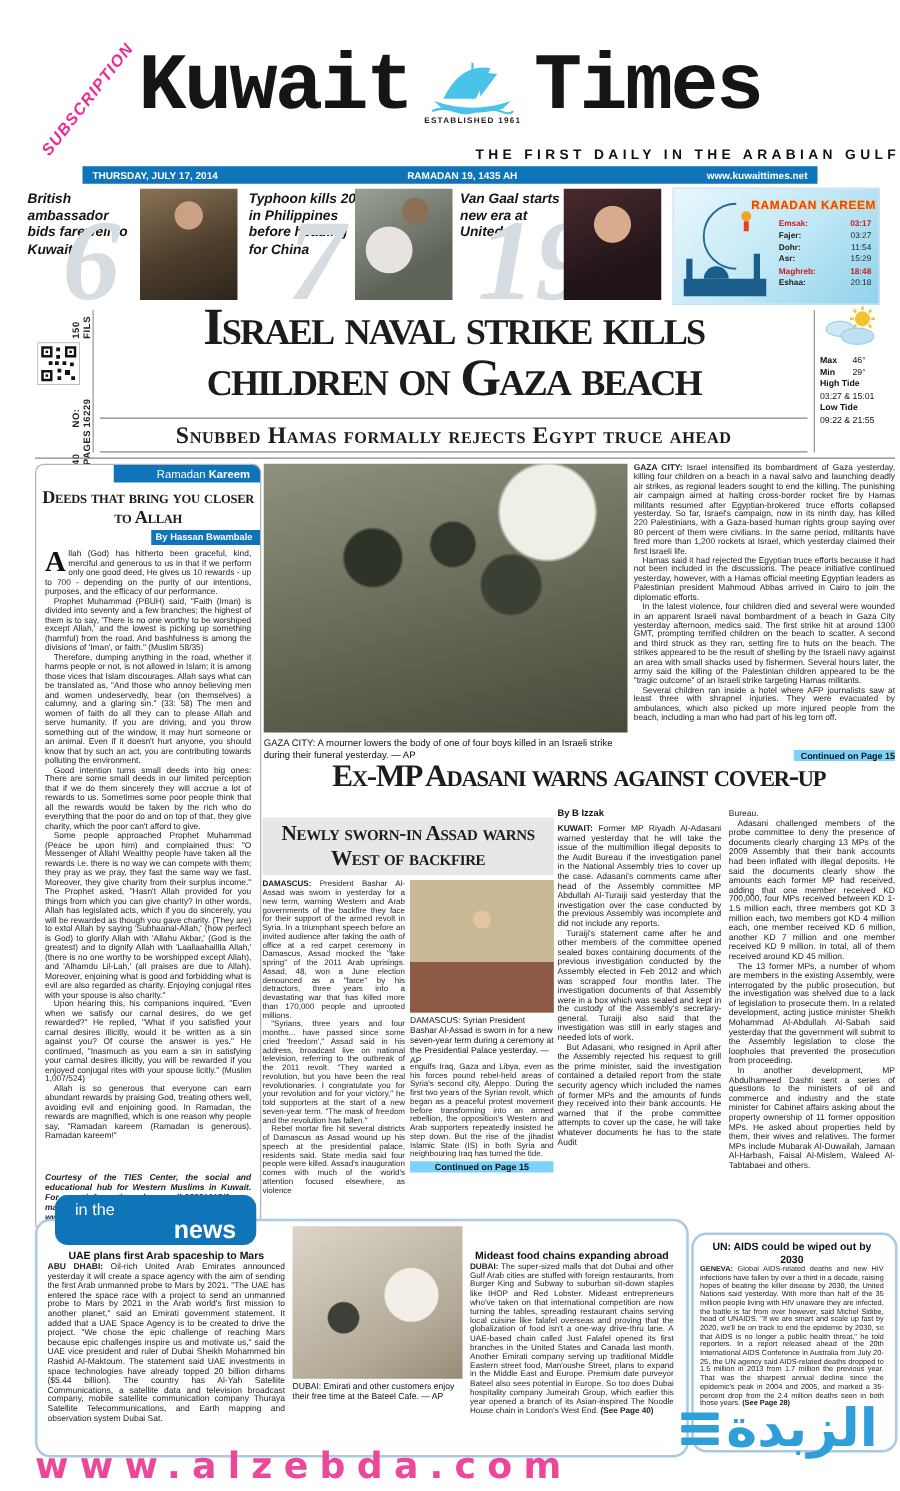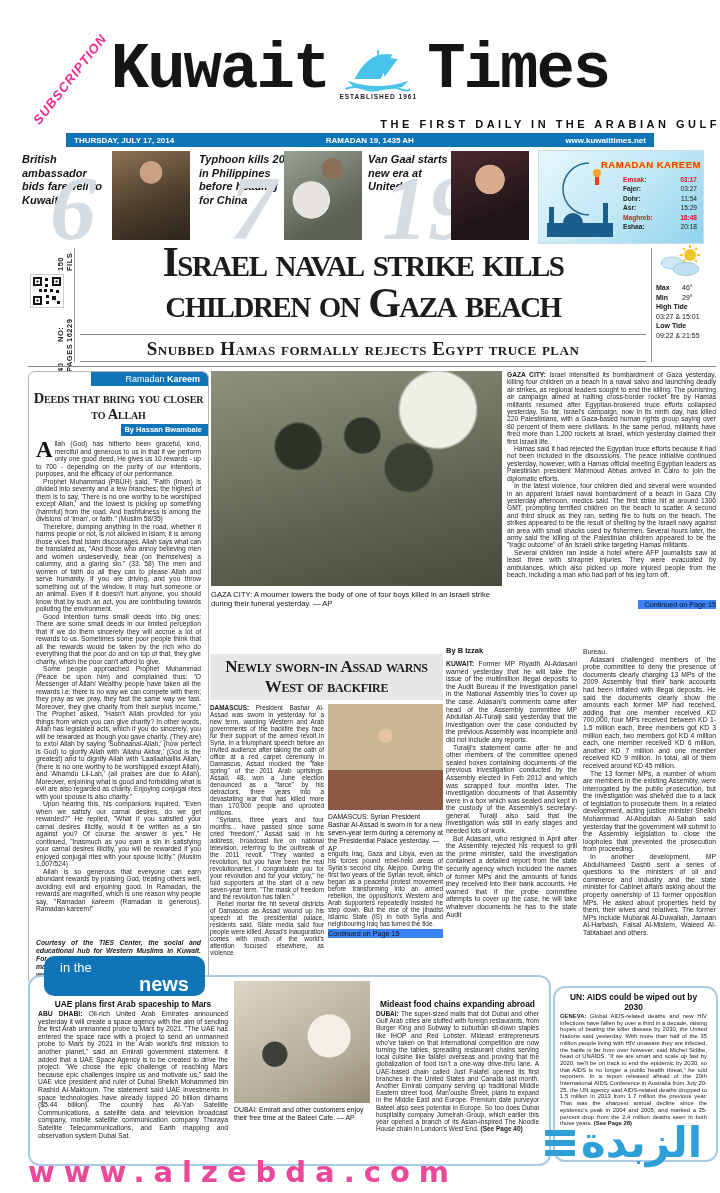--- a/index.html
+++ b/index.html
@@ -45,21 +45,21 @@
   .wrow{font-size:7px;line-height:9.6px;color:#111}
   .wrow b{display:inline-block;min-width:26px}
 
   
   .bt{font-size:6.7px;line-height:7.5px;color:#222;text-align:justify}
   .bt p{margin:0;text-indent:7px}
   .bt p.ni{text-indent:0}
   .lead-in{font-weight:bold}
   .dropcap{float:left;font-family:"Liberation Serif",serif;font-weight:bold;font-size:23px;line-height:20px;
            padding-right:2px;color:#111}
-  .continued{font-weight:normal;font-size:7.2px;color:#111;text-align:left;background:#3b82f6}
+  .continued{font-weight:bold;font-size:7.2px;color:#111;text-align:center;background:#7dd3fc}
   .photocap{font-weight:normal;font-size:7.6px;line-height:9px;color:#111;text-align:left}
 
   
   .deedsbox{border:1px solid #b3b3b3;border-radius:7px}
   .kicker{background:#1074b8;color:#fff;font-size:9px;height:14px;line-height:14px;text-align:right;padding-right:8px;
           border-top-right-radius:6px}
   .bylinebar{background:#1074b8;color:#fff;font-size:7.5px;font-weight:bold;height:12px;line-height:12px;
              text-align:right;padding-right:6px}
   .deeds-head{font-family:"Liberation Serif",serif;font-variant:small-caps;font-weight:bold;
               font-size:14.5px;line-height:16px;letter-spacing:-.2px;color:#1c1c1e;text-align:center}
@@ -194,21 +194,21 @@
   </svg>
   <div class="abs vtext" style="left:56px;top:312px;height:30px">NO: 16229</div>
   <div class="abs vtext" style="left:56px;top:344px;height:28px">40 PAGES</div>
   <div class="abs vline" style="left:74px;top:248px;height:114px"></div>
 
   <div class="abs" style="left:80px;top:242px;width:566px;overflow:hidden">
     <div class="headline nowrap">Israel naval strike kills</div>
     <div class="headline nowrap">children on Gaza beach</div>
   </div>
   <div class="abs hline" style="left:80px;top:334px;width:566px"></div>
-  <div class="abs subheadline" style="left:80px;top:338px;width:566px">Snubbed Hamas formally rejects Egypt truce plan</div>
+  <div class="abs subheadline" style="left:80px;top:338px;width:566px">Snubbed Hamas formally rejects Egypt truce ahead</div>
   <div class="abs hline" style="left:80px;top:361px;width:566px"></div>
   <div class="abs hline" style="left:28px;top:366px;width:688px"></div>
 
   <div class="abs vline" style="left:651px;top:248px;height:114px"></div>
   <div class="abs" style="left:656px;top:245px;width:60px">
     <svg width="52" height="34" viewBox="0 0 52 34">
       <circle cx="34" cy="10" r="6" fill="#f2c52e"></circle>
       <g stroke="#f2c52e" stroke-width="2">
           <path d="M34,0 V3"></path>
           <path d="M34,17 V20"></path>
@@ -260,20 +260,21 @@
     <div class="bt" style="font-size:6.7px;line-height:7.4px">
       <p class="ni"><span class="lead-in">GAZA CITY:</span>
         <span>Israel intensified its bombardment of Gaza yesterday, killing four children on a beach in a naval salvo and launching deadly air strikes, as regional leaders sought to end the killing. The punishing air campaign aimed at halting cross-border rocket fire by Hamas militants resumed after Egyptian-brokered truce efforts collapsed yesterday. So far, Israel's campaign, now in its ninth day, has killed 220 Palestinians, with a Gaza-based human rights group saying over 80 percent of them were civilians. In the same period, militants have fired more than 1,200 rockets at Israel, which yesterday claimed their first Israeli life.</span></p>
       <p>Hamas said it had rejected the Egyptian truce efforts because it had not been included in the discussions. The peace initiative continued yesterday, however, with a Hamas official meeting Egyptian leaders as Palestinian president Mahmoud Abbas arrived in Cairo to join the diplomatic efforts.</p>
       <p>In the latest violence, four children died and several were wounded in an apparent Israeli naval bombardment of a beach in Gaza City yesterday afternoon, medics said. The first strike hit at around 1300 GMT, prompting terrified children on the beach to scatter. A second and third struck as they ran, setting fire to huts on the beach. The strikes appeared to be the result of shelling by the Israeli navy against an area with small shacks used by fishermen. Several hours later, the army said the killing of the Palestinian children appeared to be the "tragic outcome" of an Israeli strike targeting Hamas militants.</p>
       <p>Several children ran inside a hotel where AFP journalists saw at least three with shrapnel injuries. They were evacuated by ambulances, which also picked up more injured people from the beach, including a man who had part of his leg torn off.</p>
     </div>
     <div class="continued abs" style="right:0;bottom:0;padding-left:6px">Continued on Page 15</div>
   </div>
 
+  <div class="abs ad-head" style="left:210px;top:608px;width:506px">Ex-MP Adasani warns against cover-up</div>
   <div class="abs byline2" style="left:446px;top:646px">By B Izzak</div>
   <div class="abs bt" style="left:446px;top:660px;width:131px;height:326px;overflow:hidden;font-size:6.8px;line-height:7.6px">
     <p class="ni"><span class="lead-in">KUWAIT:</span>
       <span>Former MP Riyadh Al-Adasani warned yesterday that he will take the issue of the multimillion illegal deposits to the Audit Bureau if the investigation panel in the National Assembly tries to cover up the case. Adasani's comments came after head of the Assembly committee MP Abdullah Al-Turaiji said yesterday that the investigation over the case conducted by the previous Assembly was incomplete and did not include any reports.</span></p>
     <p>Turaiji's statement came after he and other members of the committee opened sealed boxes containing documents of the previous investigation conducted by the Assembly elected in Feb 2012 and which was scrapped four months later. The investigation documents of that Assembly were in a box which was sealed and kept in the custody of the Assembly's secretary-general. Turaiji also said that the investigation was still in early stages and needed lots of work.</p>
     <p>But Adasani, who resigned in April after the Assembly rejected his request to grill the prime minister, said the investigation contained a detailed report from the state security agency which included the names of former MPs and the amounts of funds they received into their bank accounts. He warned that if the probe committee attempts to cover up the case, he will take whatever documents he has to the state Audit</p>
   </div>
   <div class="abs bt" style="left:583px;top:648px;width:133px;height:338px;overflow:hidden;font-size:6.8px;line-height:7.6px">
     <p class="ni">Bureau.</p>
     <p>Adasani challenged members of the probe committee to deny the presence of documents clearly charging 13 MPs of the 2009 Assembly that their bank accounts had been inflated with illegal deposits. He said the documents clearly show the amounts each former MP had received, adding that one member received KD 700,000, four MPs received between KD 1-1.5 million each, three members got KD 3 million each, two members got KD 4 million each, one member received KD 6 million, another KD 7 million and one member received KD 9 million. In total, all of them received around KD 45 million.</p>

